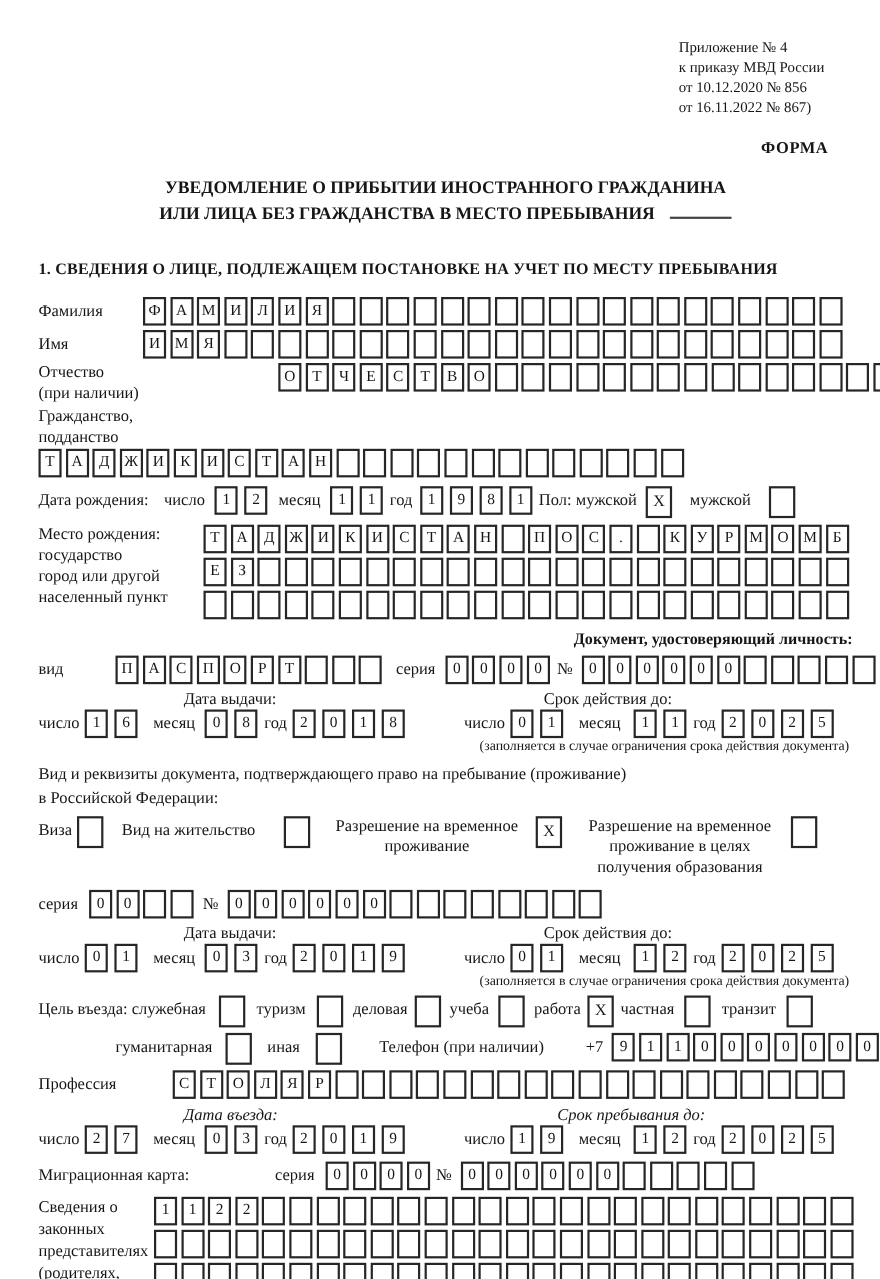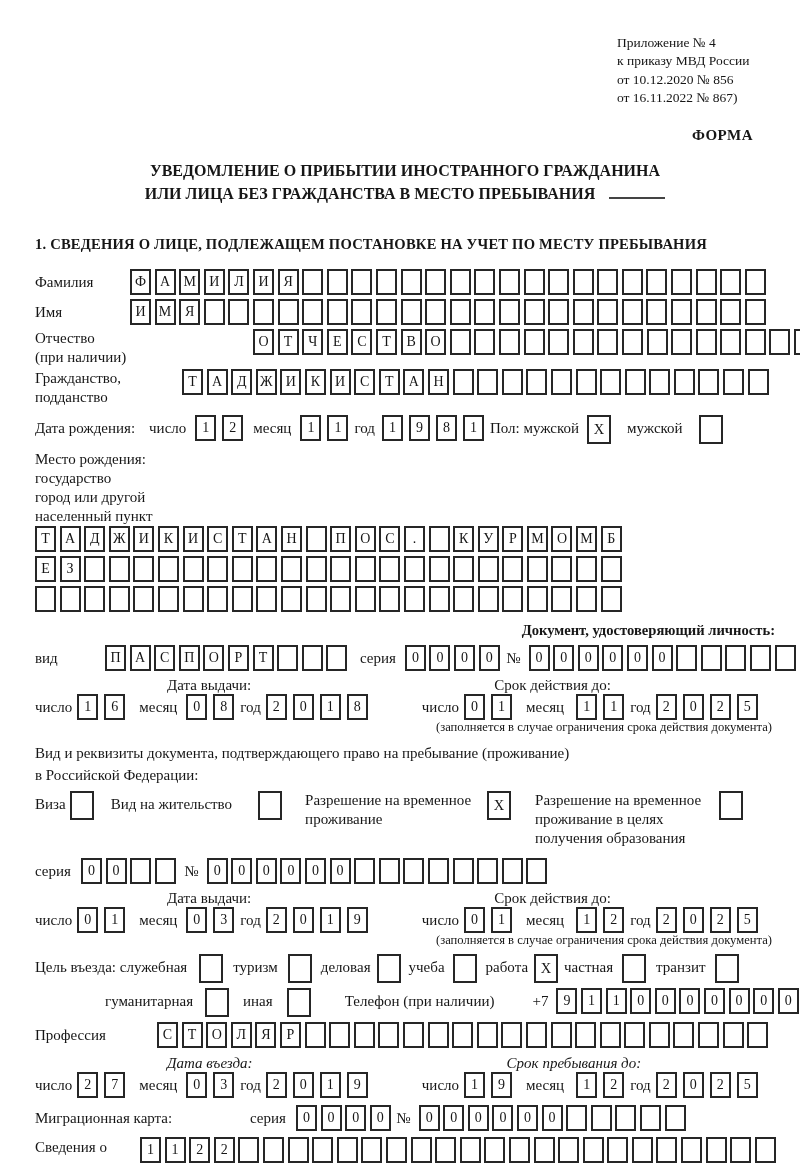--- a/index.html
+++ b/index.html
@@ -24,21 +24,21 @@
     font-size:14px;line-height:1;background:#fff;
   }
   .sp .cell{margin-right:6px;}
   .cb{
     flex:none;display:inline-flex;align-items:center;justify-content:center;
     width:20px;height:25px;border:2px solid #262626;font-size:14.5px;background:#fff;
   }
   .note{font-size:12.6px;}
   .stack{display:flex;flex-direction:column;}
   .stack .cells{margin-bottom:4px;}
-  .clabel{line-height:19px;}
+  .clabel{text-align:center;line-height:19px;}
   .doc-head{text-align:right;font-weight:bold;font-size:14.6px;margin:6px 0 6px 0;}
 </style>
 </head>
 <body>
 
 <div class="page">
 
   <div class="appendix">
     <div>Приложение № 4</div>
     <div>к приказу МВД России</div>
@@ -144,21 +144,21 @@
         <span class="cell"></span>
         <span class="cell"></span>
         <span class="cell"></span>
         <span class="cell"></span>
         <span class="cell"></span>
         <span class="cell"></span>
         <span class="cell"></span>
       </span>
   </div>
 
-  <div class="row" style="margin-bottom:8px;">
+  <div class="row" style="margin-bottom:8px;flex-direction:column;">
     <span class="mlbl" style="width:147px">
       <span>Гражданство,</span><br>
       <span>подданство</span>
     </span>
     <span class="cells">
         <span class="cell">Т</span>
         <span class="cell">А</span>
         <span class="cell">Д</span>
         <span class="cell">Ж</span>
         <span class="cell">И</span>
@@ -202,21 +202,21 @@
         <span class="cell">9</span>
         <span class="cell">8</span>
         <span class="cell">1</span>
       </span>
     <span class="lbl" style="margin-right:8px;">Пол: мужской</span>
     <span class="cb">X</span>
     <span class="lbl" style="margin-left:16px;margin-right:16px;">мужской</span>
     <span class="cb"></span>
   </div>
 
-  <div class="row" style="margin-bottom:2px;flex-direction:column;">
+  <div class="row" style="margin-bottom:2px;">
     <span class="mlbl" style="width:150px">
       <span>Место рождения:</span><br>
       <span>государство</span><br>
       <span>город или другой</span><br>
       <span>населенный пункт</span>
     </span>
     <span class="stack">
       <span class="cells">
           <span class="cell">Т</span>
           <span class="cell">А</span>

